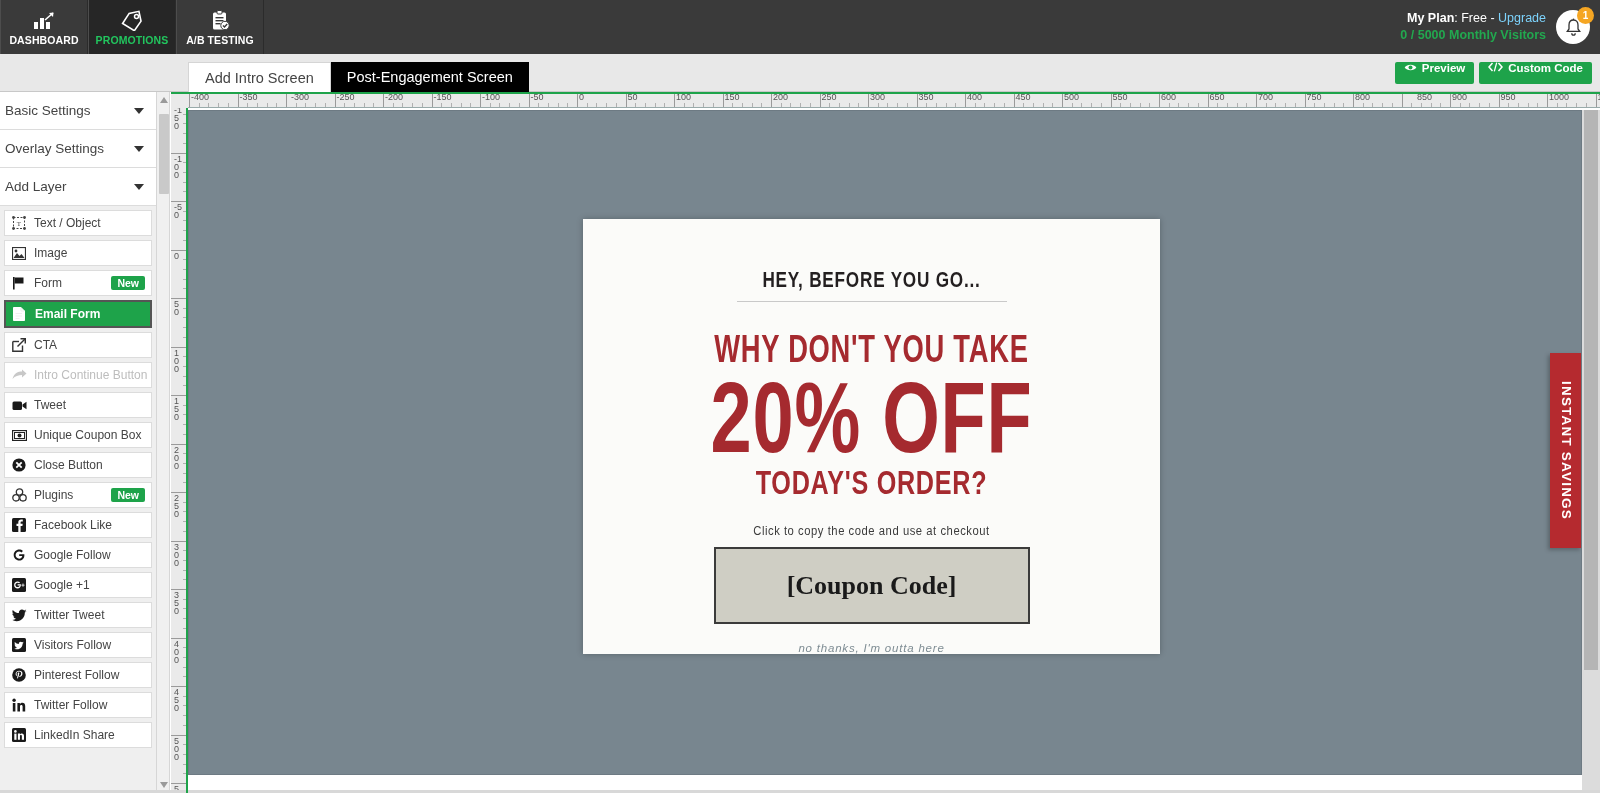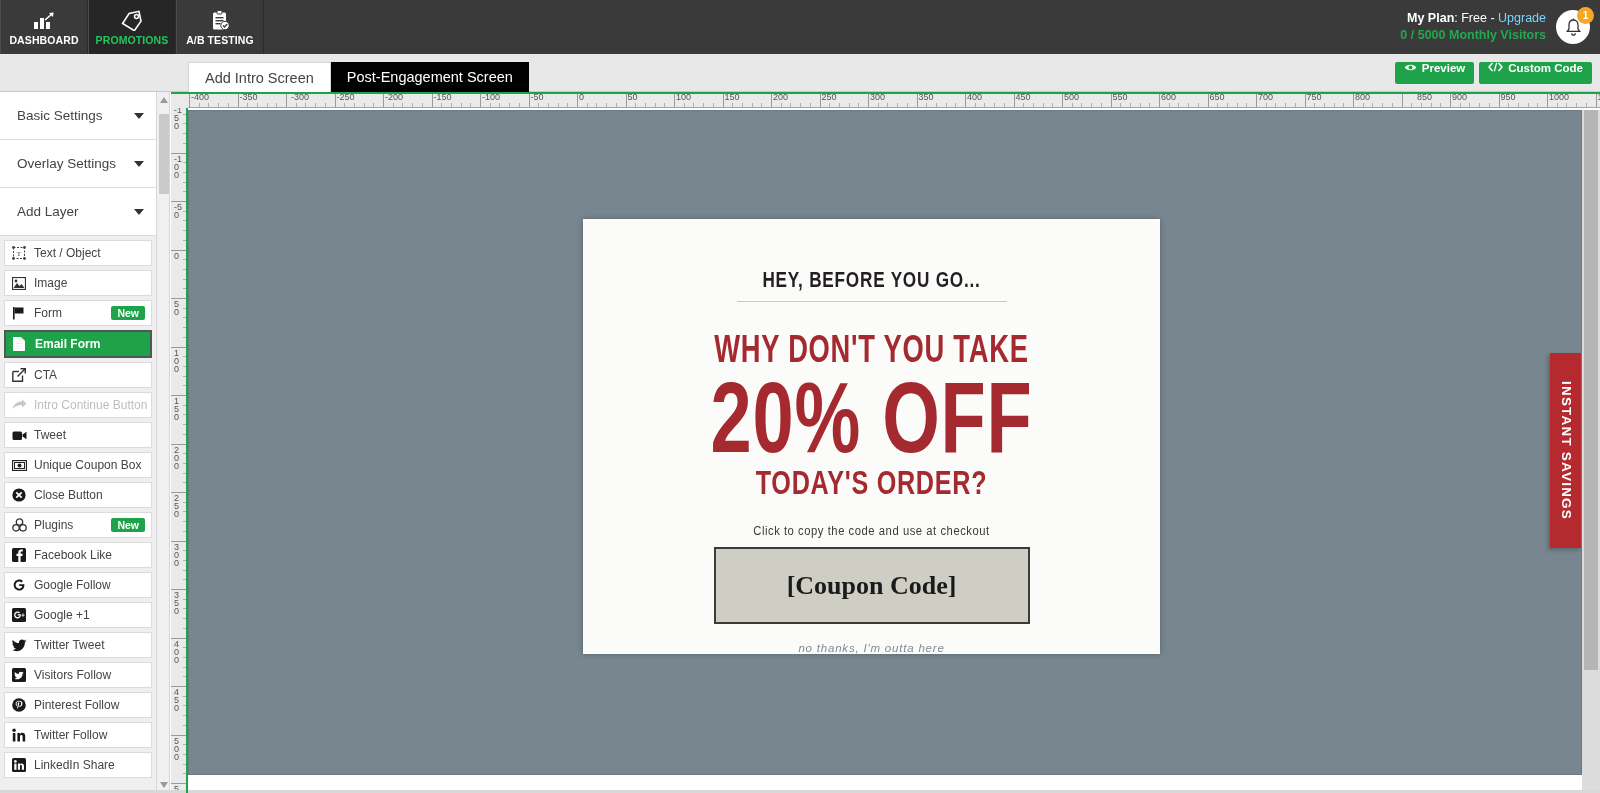--- a/index.html
+++ b/index.html
@@ -101,24 +101,24 @@
   }
 
   
   #sidebar {
     position: absolute; top: 92px; left: 0;
     width: 156px; height: 701px;
     background: #efefef;
     overflow: hidden;
   }
   .accordion {
-    height: 48px; background: #ffffff;
+    height: 38px; background: #ffffff;
     border-bottom: 1px solid #dcdcdc;
     display: flex; align-items: center; justify-content: space-between;
-    padding: 0 12px 0 17px; cursor: pointer;
+    padding: 0 12px 0 5px; cursor: pointer;
   }
   .accordion .acc-label { font-size: 13.5px; color: #444; }
   .caret {
     width: 0; height: 0;
     border-left: 5px solid transparent; border-right: 5px solid transparent;
     border-top: 6px solid #333;
   }
   #layer-list { padding: 4px 4px 0 4px; }
   .layer-item {
     height: 26px; margin-bottom: 4px;

